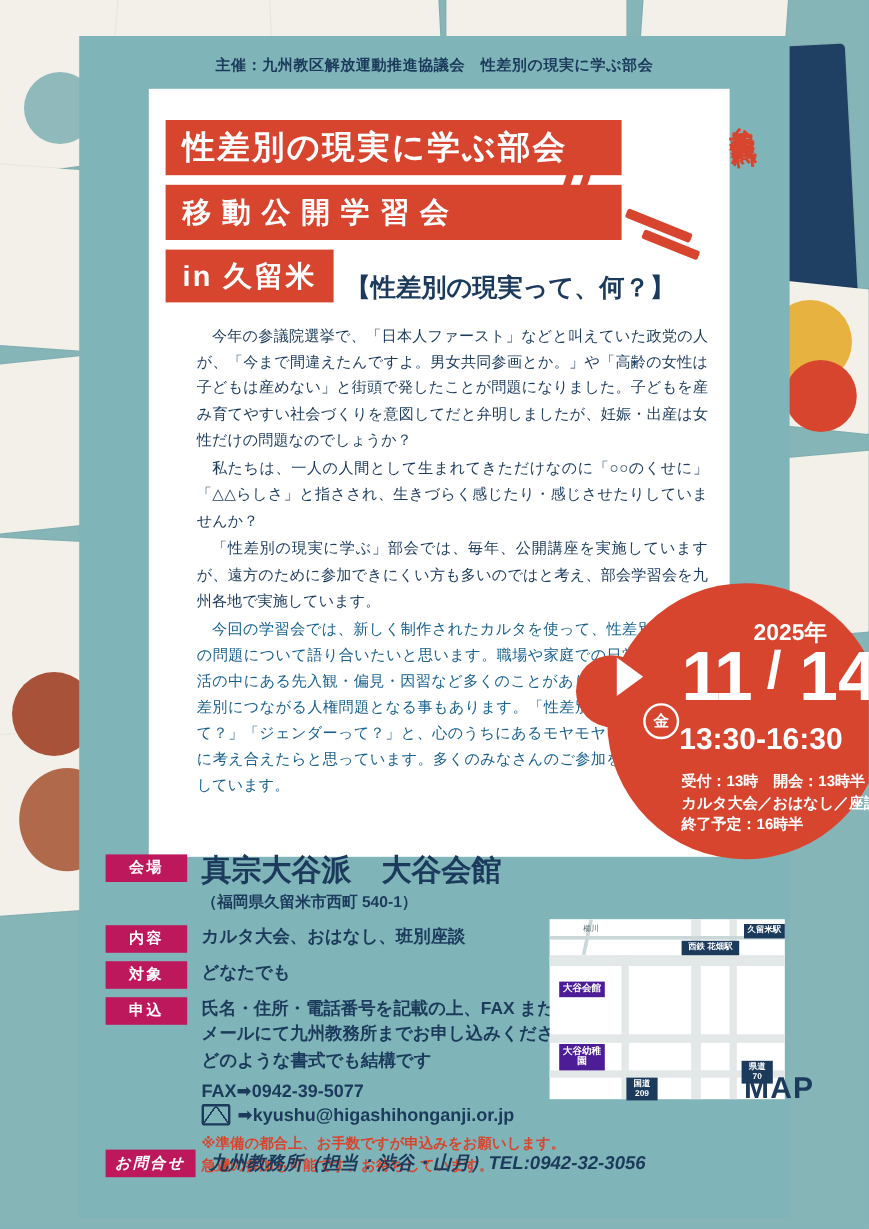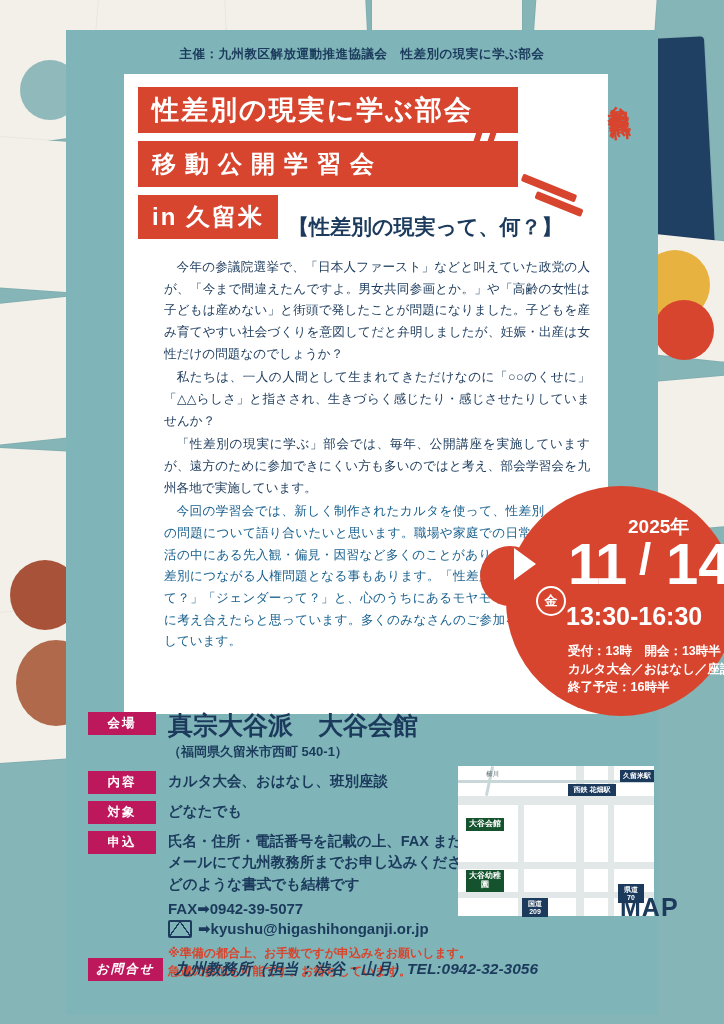--- a/index.html
+++ b/index.html
@@ -83,21 +83,21 @@
      background:linear-gradient(to bottom right,transparent 44%,#1b3a5c 45%,#1b3a5c 52%,transparent 53%),
                 linear-gradient(to bottom left,transparent 44%,#1b3a5c 45%,#1b3a5c 52%,transparent 53%);
      background-size:50% 100%;background-position:left top,right top;background-repeat:no-repeat;}
   .contact{position:absolute;left:88px;top:958px;display:flex;align-items:center;font-style:italic;}
   .contact .tag{margin-right:12px;}
   .contact .ctext{font-size:15.5px;font-weight:bold;color:#1b3a5c;}
   
   .mapbox{position:absolute;left:458px;top:766px;width:196px;height:150px;background:#ffffff;}
   .mapline{position:absolute;background:#c9d7d9;}
   .maproad{position:absolute;background:#e2e7e7;}
-  .mapred{position:absolute;background:#14532d;color:#fff;font-size:8px;font-weight:bold;text-align:center;line-height:1.1;padding:2px;}
+  .mapred{position:absolute;background:#4c1d95;color:#fff;font-size:8px;font-weight:bold;text-align:center;line-height:1.1;padding:2px;}
   .mapnavy{position:absolute;background:#1b3a5c;color:#fff;font-size:7px;font-weight:bold;text-align:center;line-height:1.1;padding:2px;}
   .maplabel{position:absolute;font-size:6.5px;color:#55666e;}
   .mapword{position:absolute;left:620px;top:893px;color:#1b3a5c;font-size:25px;font-weight:bold;letter-spacing:1px;}
 </style>
 </head>
 <body>
 
 <div class="bg">
   <div class="card" style="left:-12px;top:-10px;width:120px;height:150px;transform:rotate(-8deg);"></div>
   <div class="card" style="left:96px;top:-24px;width:130px;height:120px;transform:rotate(5deg);"></div>
@@ -117,21 +117,21 @@
   <div class="blob" style="left:640px;top:250px;width:70px;height:70px;background:#e7b23f;"></div>
   <div class="blob" style="left:654px;top:300px;width:60px;height:60px;background:#d8452f;"></div>
 </div>
 
 <div class="poster">
 
   <div class="organizer">主催：九州教区解放運動推進協議会　性差別の現実に学ぶ部会</div>
 
   <div class="whitebox">
 
-    <div style="padding:13px 0 0 14px;">
+    <div style="padding:26px 0 0 14px;">
       <div class="titlebar t1" style="width:352px;">性差別の現実に学ぶ部会</div>
       <div class="titlebar t2" style="width:352px;">移動公開学習会</div>
       <div class="row3">
         <div class="titlebar t3">in 久留米</div>
         <div class="subq">【性差別の現実って、何？】</div>
       </div>
     </div>
 
     <div class="body-text">
       <p>今年の参議院選挙で、「日本人ファースト」などと叫えていた政党の人が、「今まで間違えたんですよ。男女共同参画とか。」や「高齢の女性は子どもは産めない」と街頭で発したことが問題になりました。子どもを産み育てやすい社会づくりを意図してだと弁明しましたが、妊娠・出産は女性だけの問題なのでしょうか？</p>

